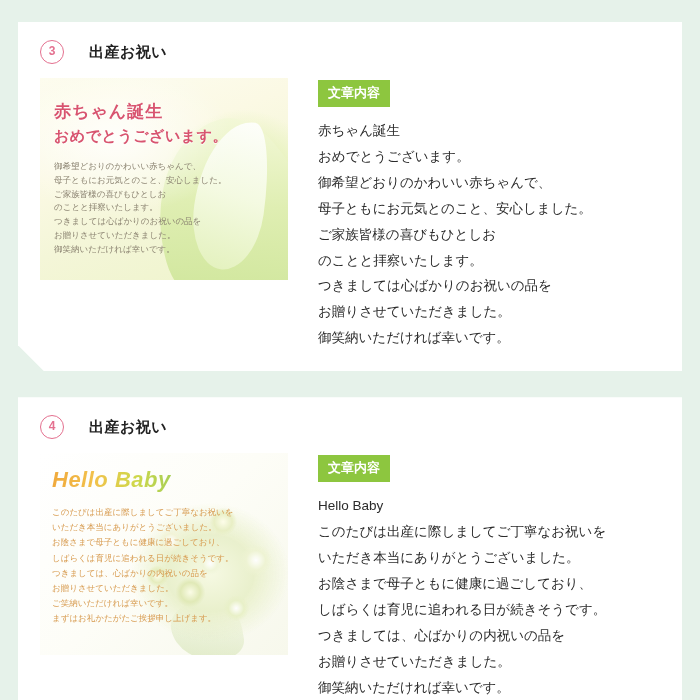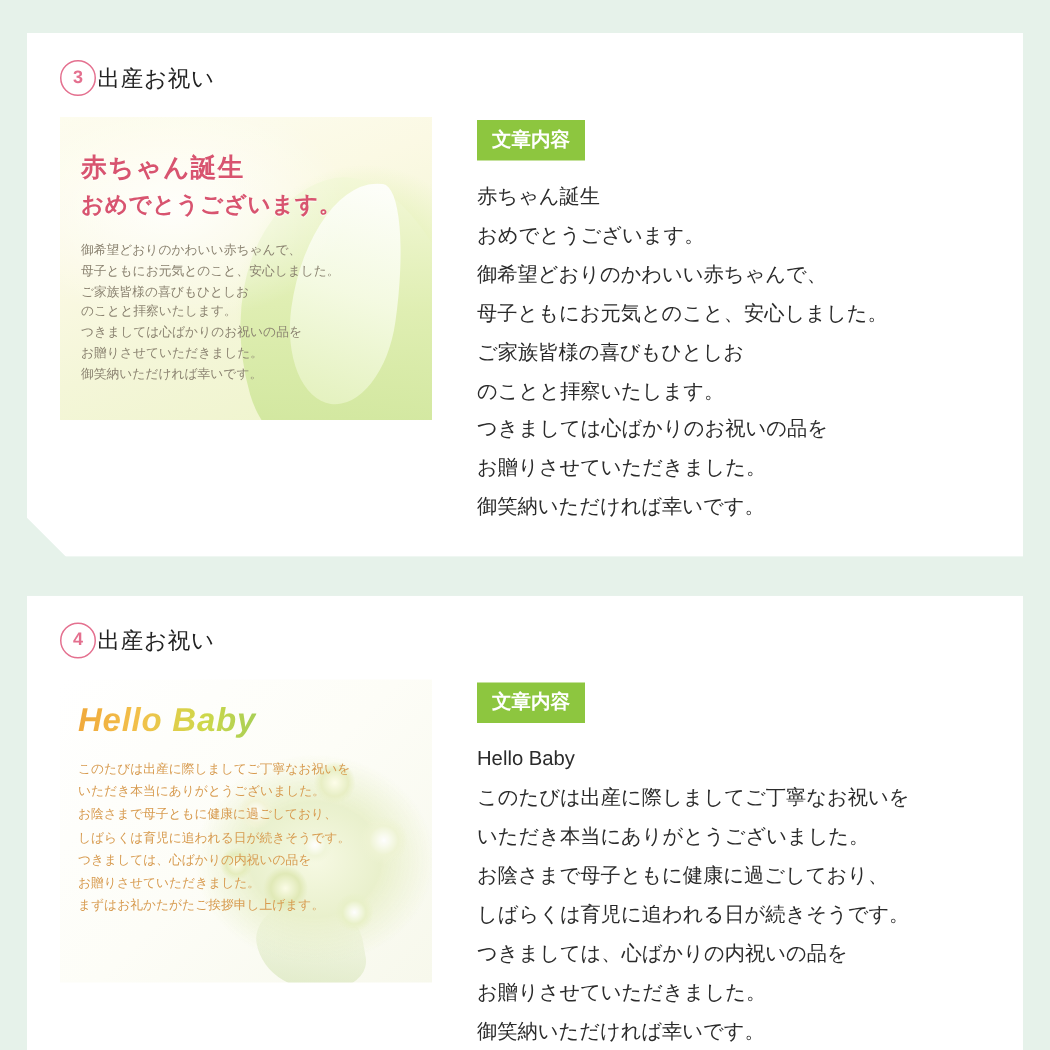--- a/index.html
+++ b/index.html
@@ -57,23 +57,23 @@
     border-radius: 50%;
     border: 1.5px solid #e4708f;
     color: #e4708f;
     font-size: 12px;
     line-height: 20px;
     text-align: center;
     font-weight: bold;
     flex: 0 0 22px;
   }
   .head-title {
-    margin-left: 1px;
+    margin-left: 25px;
     font-size: 15px;
-    font-weight: normal;
+    font-weight: bold;
     color: #222222;
     letter-spacing: 0.5px;
   }
   .sample-img {
     position: relative;
     width: 248px;
     height: 202px;
     overflow: hidden;
   }
   
@@ -268,20 +268,21 @@
           <div class="stems"></div>
           <div class="bouquet"></div>
           <div class="hb">Hello Baby</div>
           <div class="body-lines">
             <div>このたびは出産に際しましてご丁寧なお祝いを</div>
             <div>いただき本当にありがとうございました。</div>
             <div>お陰さまで母子ともに健康に過ごしており、</div>
             <div>しばらくは育児に追われる日が続きそうです。</div>
             <div>つきましては、心ばかりの内祝いの品を</div>
             <div>お贈りさせていただきました。</div>
+            <div>ご笑納いただければ幸いです。</div>
             <div>まずはお礼かたがたご挨拶申し上げます。</div>
           </div>
         </div>
       </div>
       <div class="right-col">
         <div class="tag">文章内容</div>
         <div class="text-body">
           <div>Hello Baby</div>
           <div>このたびは出産に際しましてご丁寧なお祝いを</div>
           <div>いただき本当にありがとうございました。</div>

